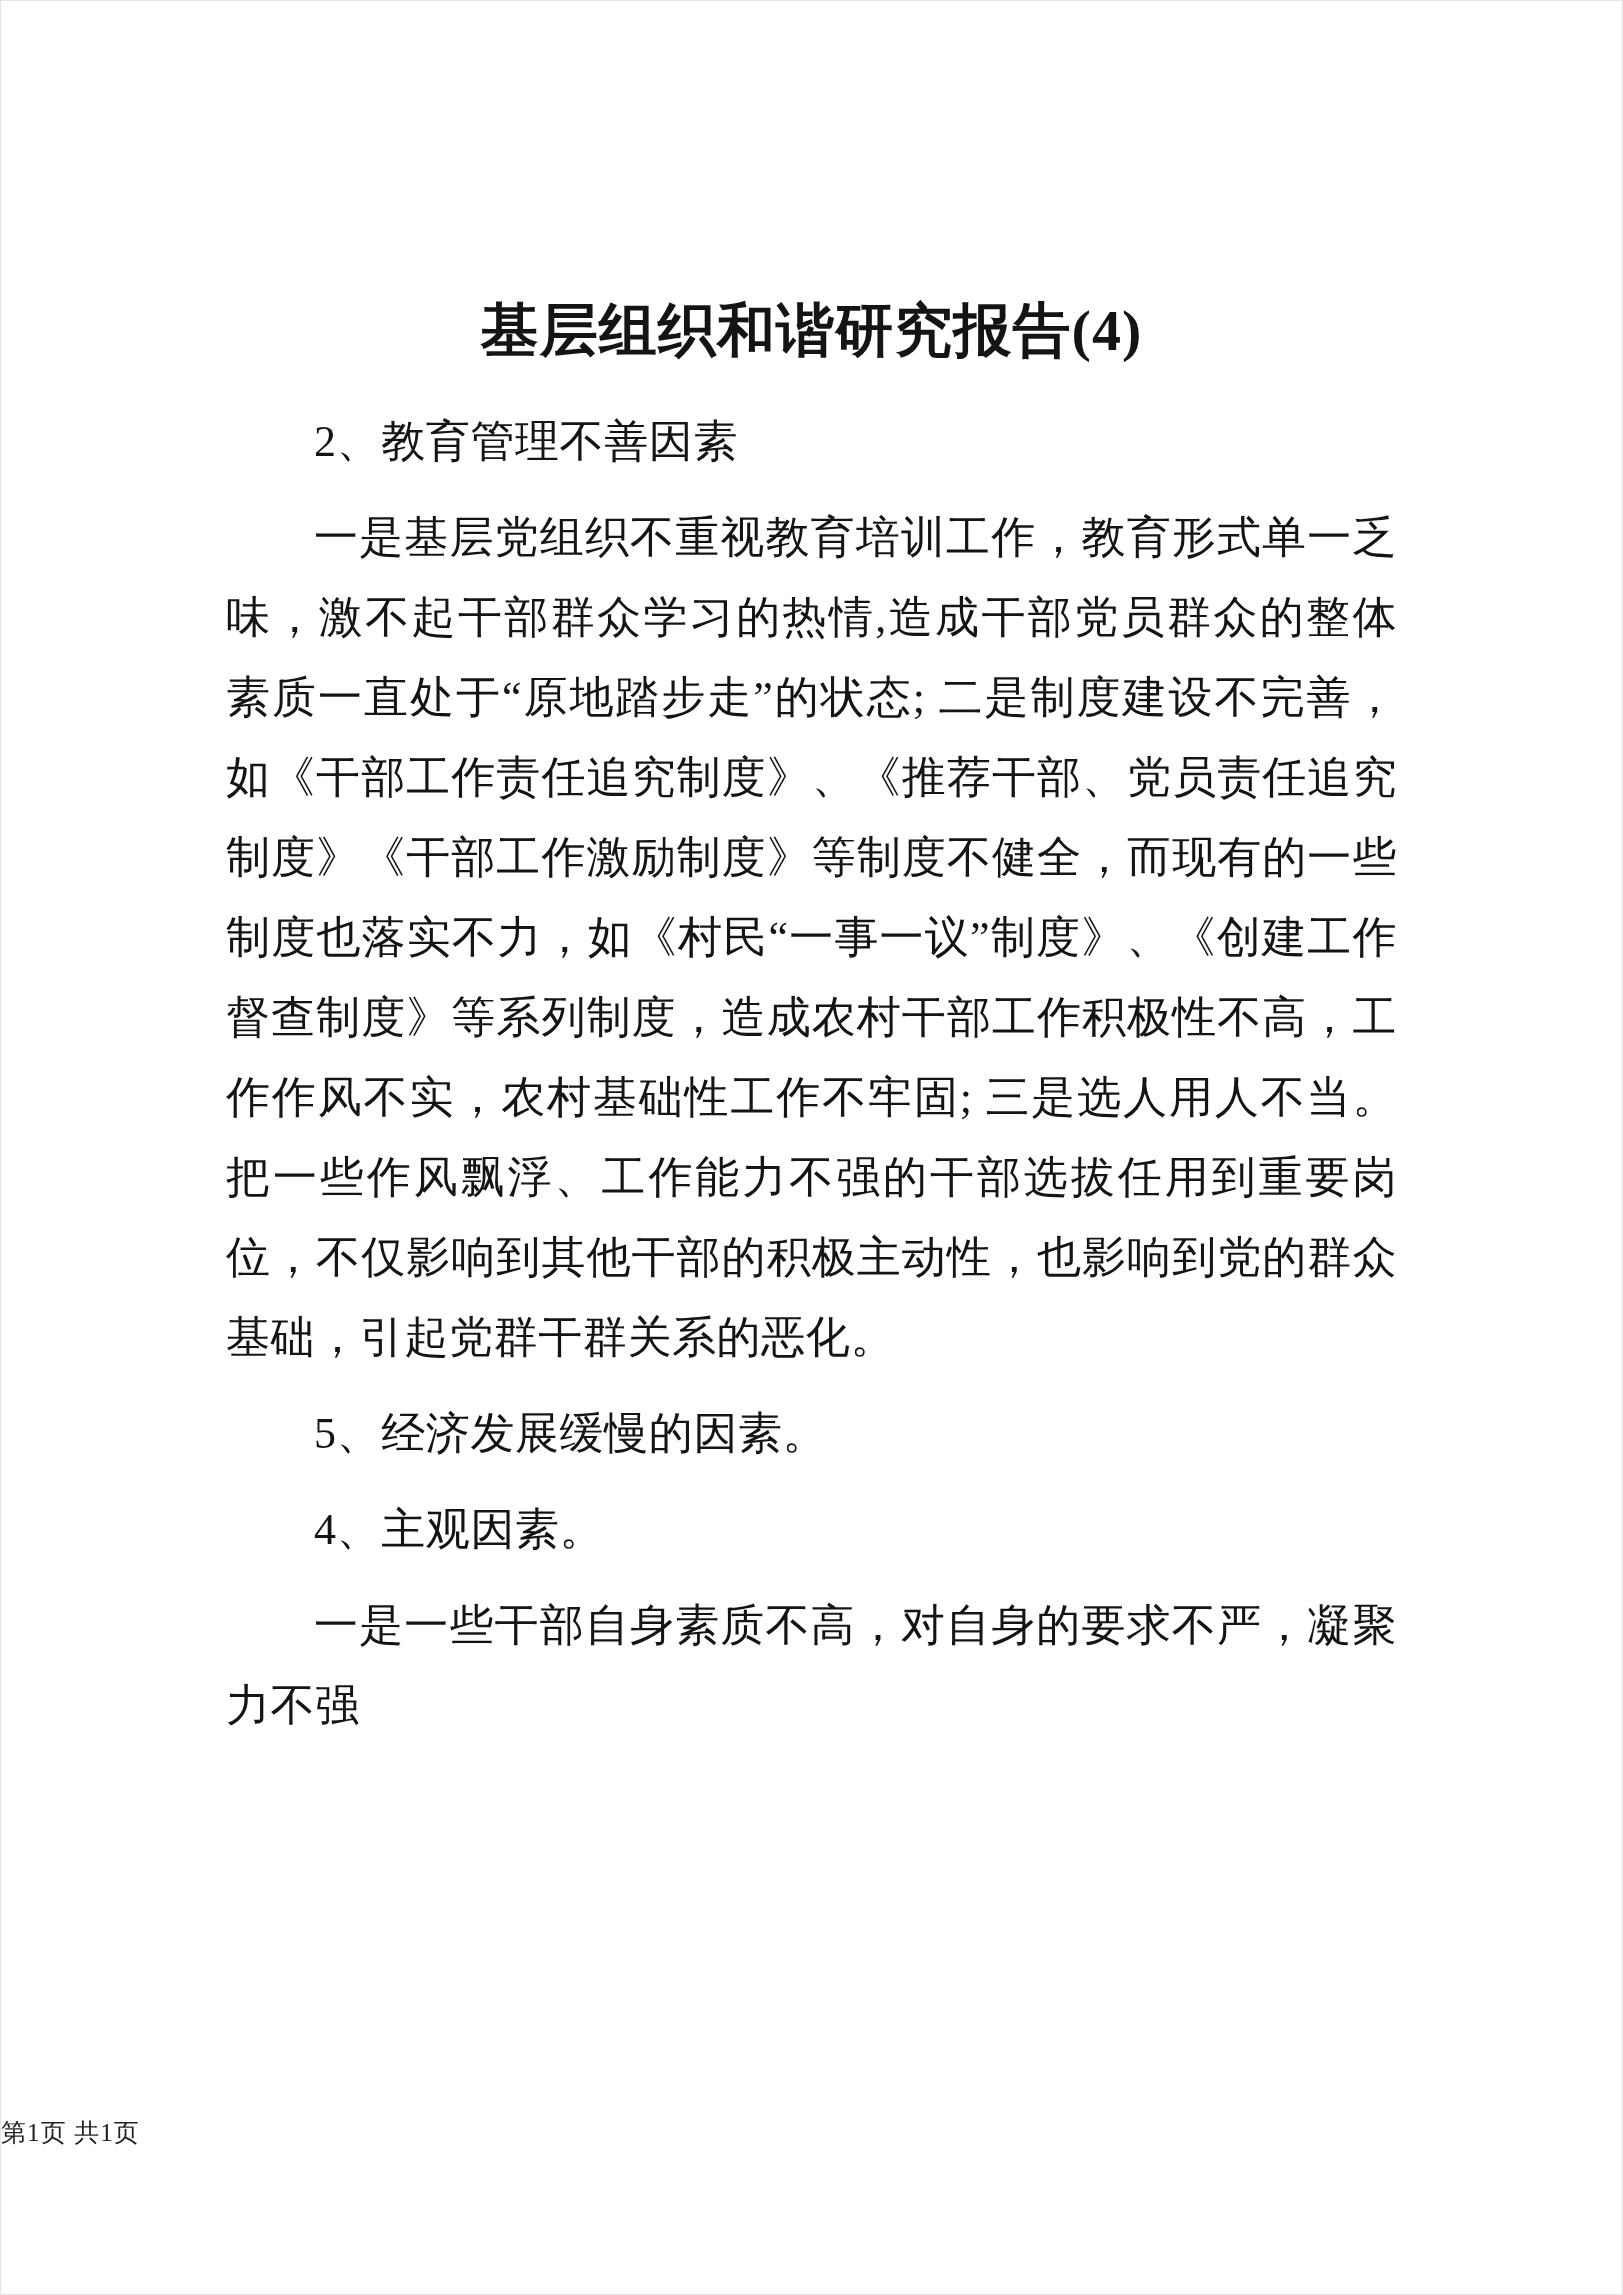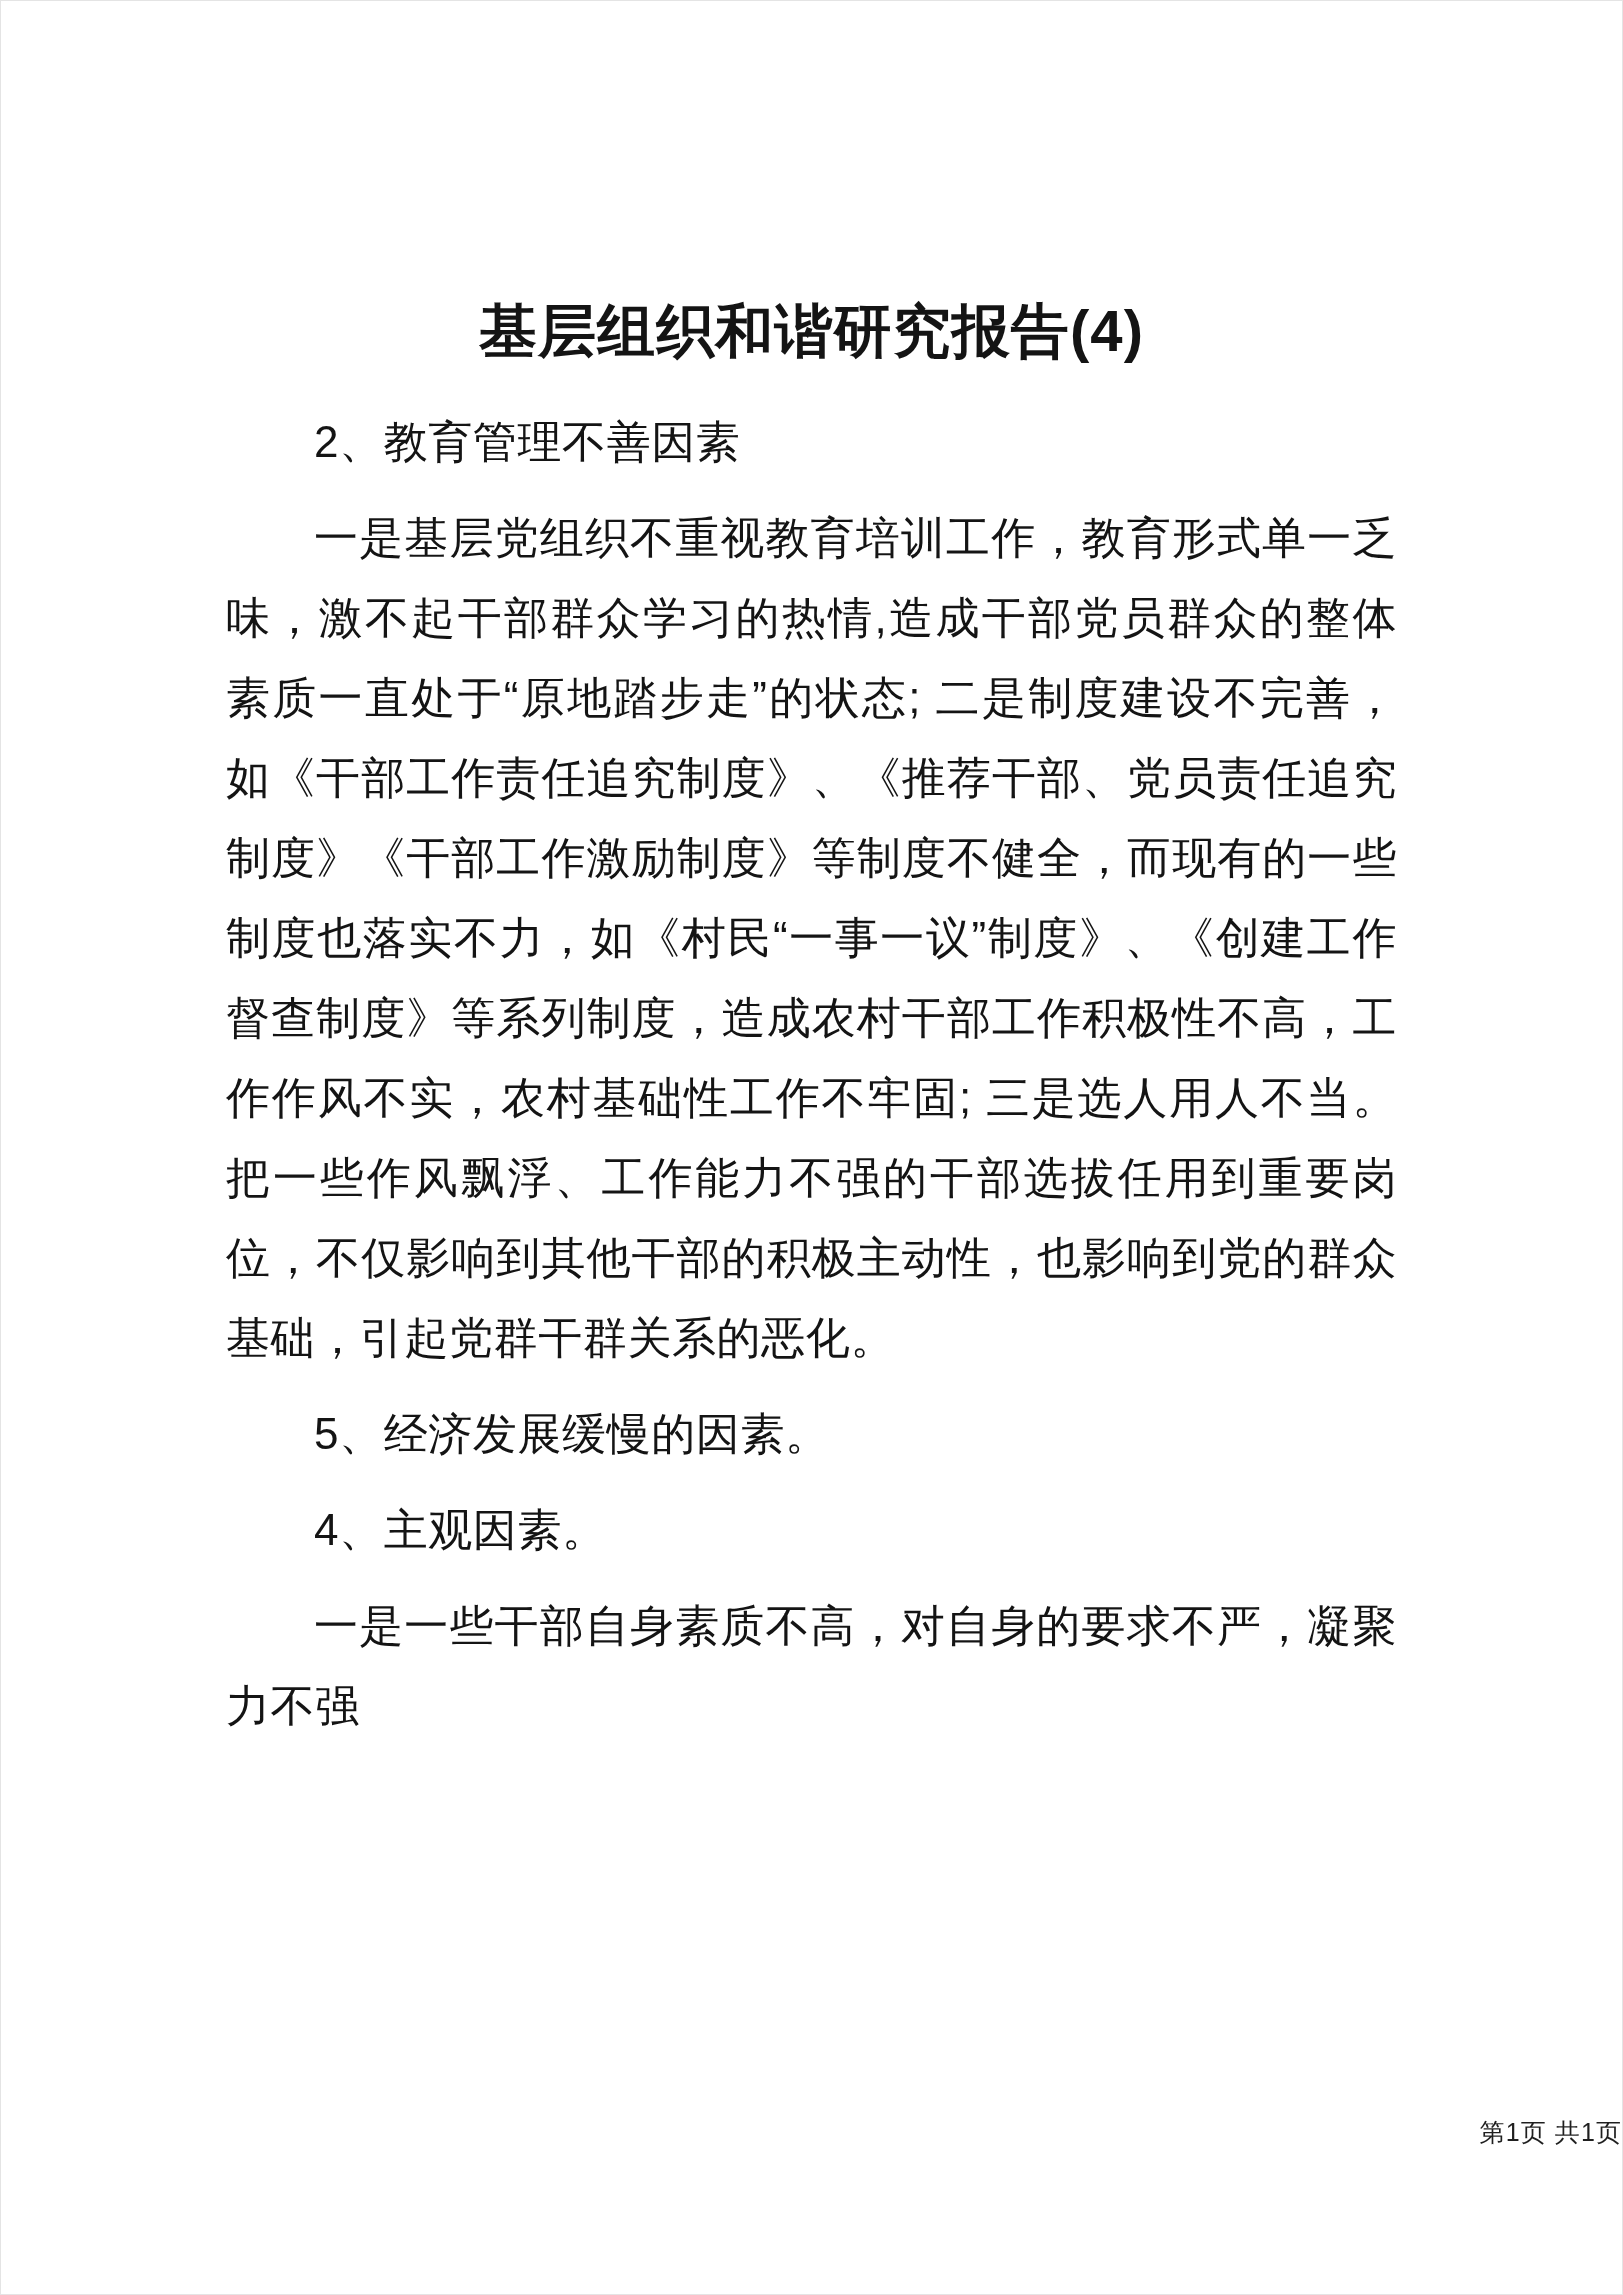--- a/index.html
+++ b/index.html
@@ -9,21 +9,21 @@
   }
   .page {
     position: relative;
     width: 1623px;
     height: 2295px;
     box-sizing: border-box;
     background: #ffffff;
     border: 1.1px solid #e4e4e4;
     padding: 292px 209px 0 209px;
     color: #141414;
-    font-family: Liberation Sans, sans-serif;
+    font-family: Liberation Serif, serif;
   }
   .title {
     font-size: 58px;
     font-weight: bold;
     text-align: center;
     line-height: 1.3;
     margin: 0 0 34px 0;
     letter-spacing: 1.1px;
   }
   .para {
@@ -34,21 +34,21 @@
     text-indent: 2em;
     margin: 16px;
     letter-spacing: 0.6px;
     word-break: break-all;
   }
   .footer {
     position: absolute;
     left: 0;
     right: 0;
     bottom: 145px;
-    text-align: right;
+    text-align: left;
     font-size: 25px;
     color: #1f1f1f;
     letter-spacing: 1.1px;
   }
 </style>
 </head>
 <body>
 
 <div class="page">
 

